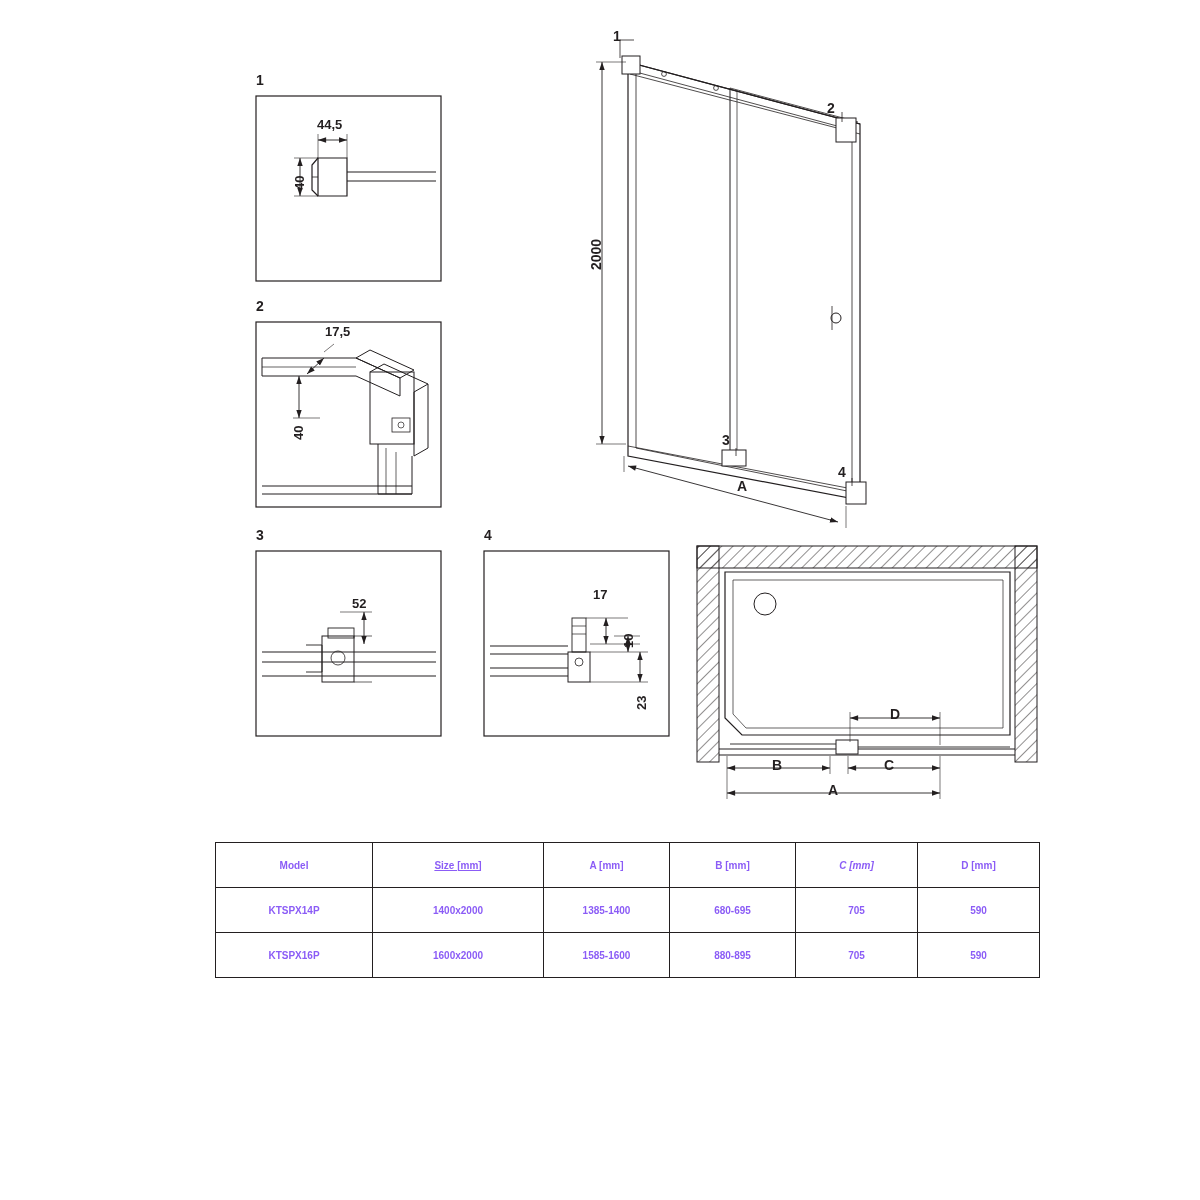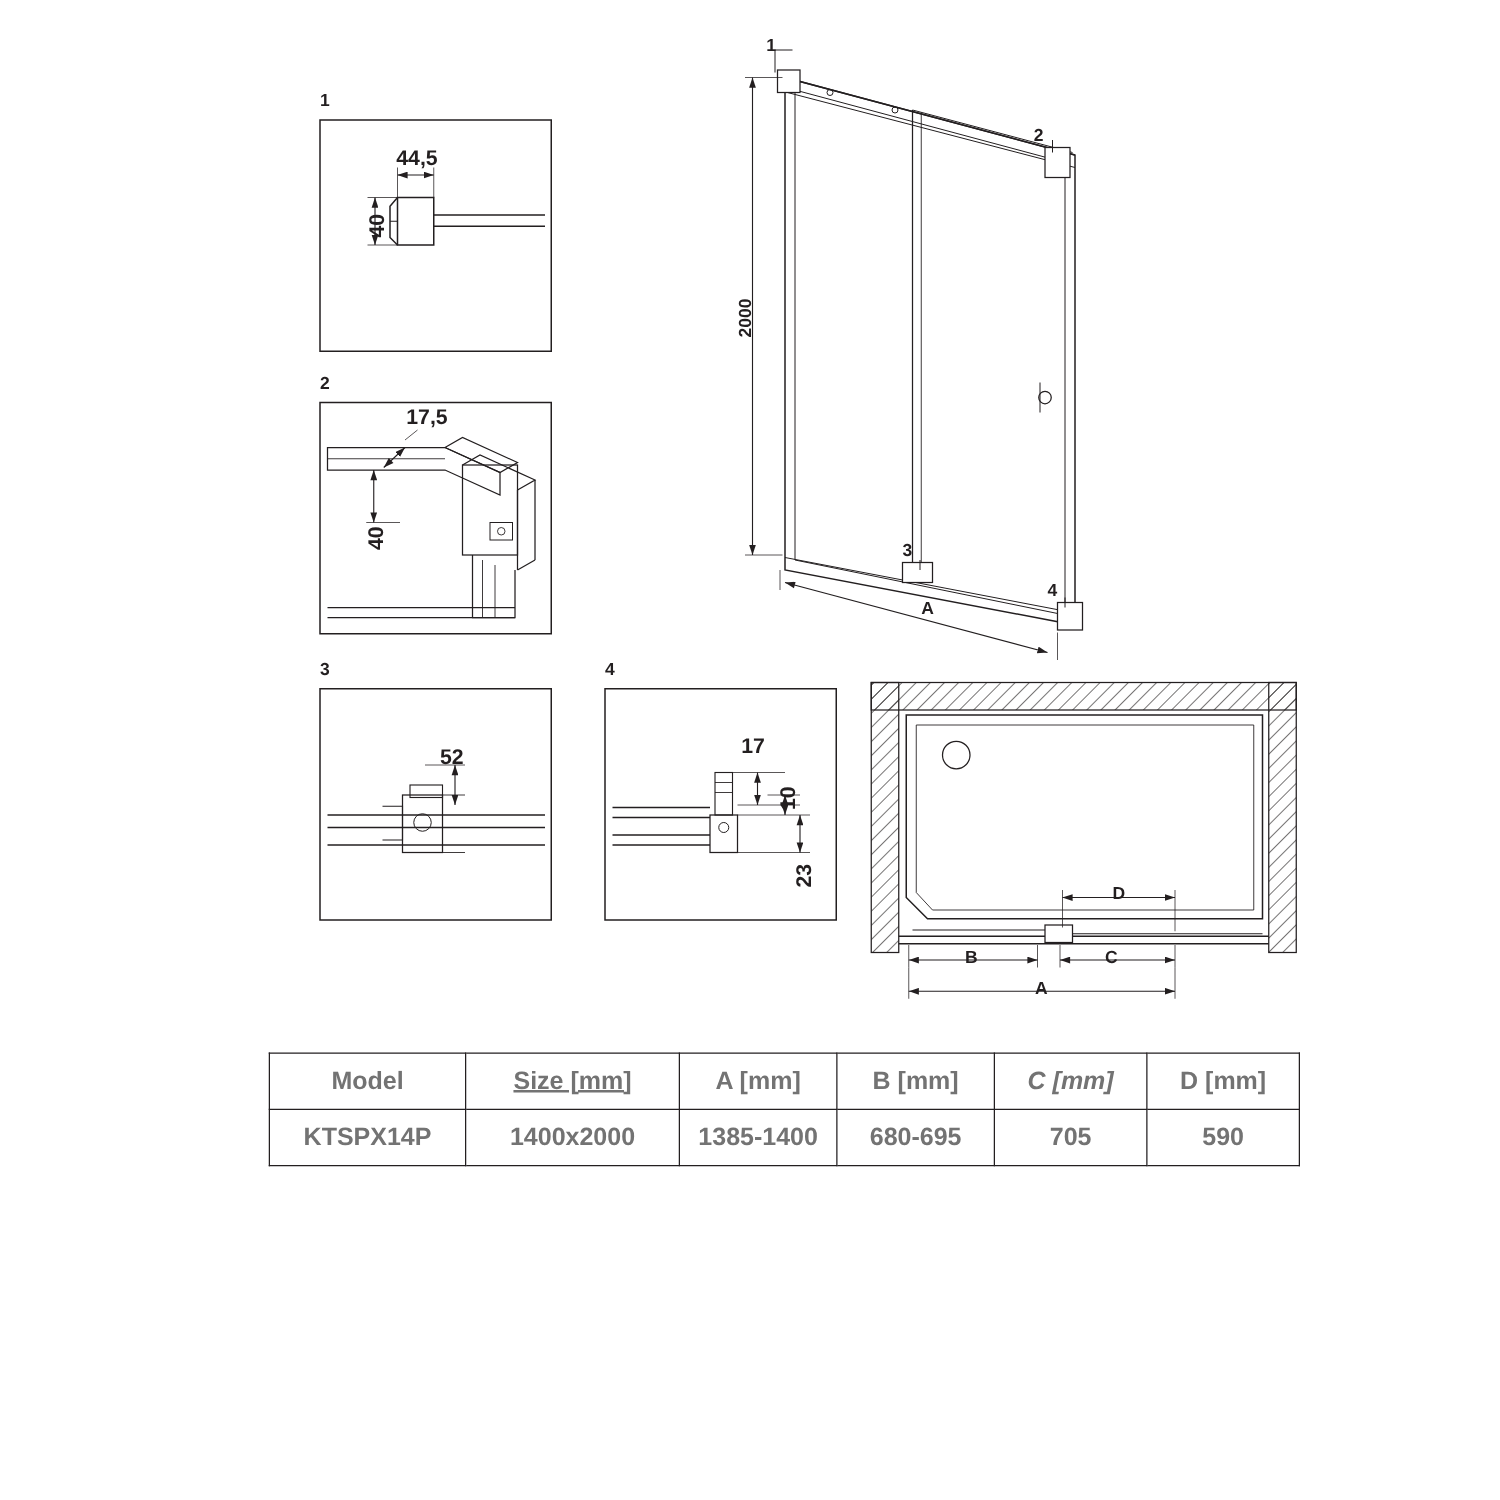--- a/index.html
+++ b/index.html
@@ -35,23 +35,23 @@
     width: 770px;
   }
   table.spec {
     border-collapse: collapse;
     width: 770px;
     table-layout: fixed;
   }
   table.spec td, table.spec th {
     border: 1px solid #231f20;
     text-align: center;
-    font-size: 20px;
+    font-size: 10px;
     font-weight: bold;
-    color: #737373;
+    color: #8b5cf6;
     height: 44px;
     padding: 0 4px;
     font-family: "Liberation Sans", sans-serif;
   }
   table.spec th {
     font-weight: bold;
   }
   .col-model { width: 148px; }
   .col-size  { width: 162px; text-decoration: underline; }
   .col-a     { width: 117px; }
@@ -61,21 +61,21 @@
 
   
   .lbl {
     position: absolute;
     font-family: "Liberation Sans", sans-serif;
     font-size: 14px;
     font-weight: bold;
     color: #231f20;
     white-space: nowrap;
   }
-  .lbl.small { font-size: 17px; }
+  .lbl.small { font-size: 13px; }
   .lbl.rot {
     transform: rotate(-90deg);
     transform-origin: left top;
   }
 </style>
 </head>
 <body>
 
 <div class="sheet">
 
@@ -310,17 +310,25 @@
       </thead>
       <tbody>
         <tr>
           <td>KTSPX14P</td>
           <td>1400x2000</td>
           <td>1385-1400</td>
           <td>680-695</td>
           <td>705</td>
           <td>590</td>
         </tr>
+        <tr>
+          <td>KTSPX16P</td>
+          <td>1600x2000</td>
+          <td>1585-1600</td>
+          <td>880-895</td>
+          <td>705</td>
+          <td>590</td>
+        </tr>
       </tbody>
     </table>
   </div>
 
 </div>
 
 </body></html>

